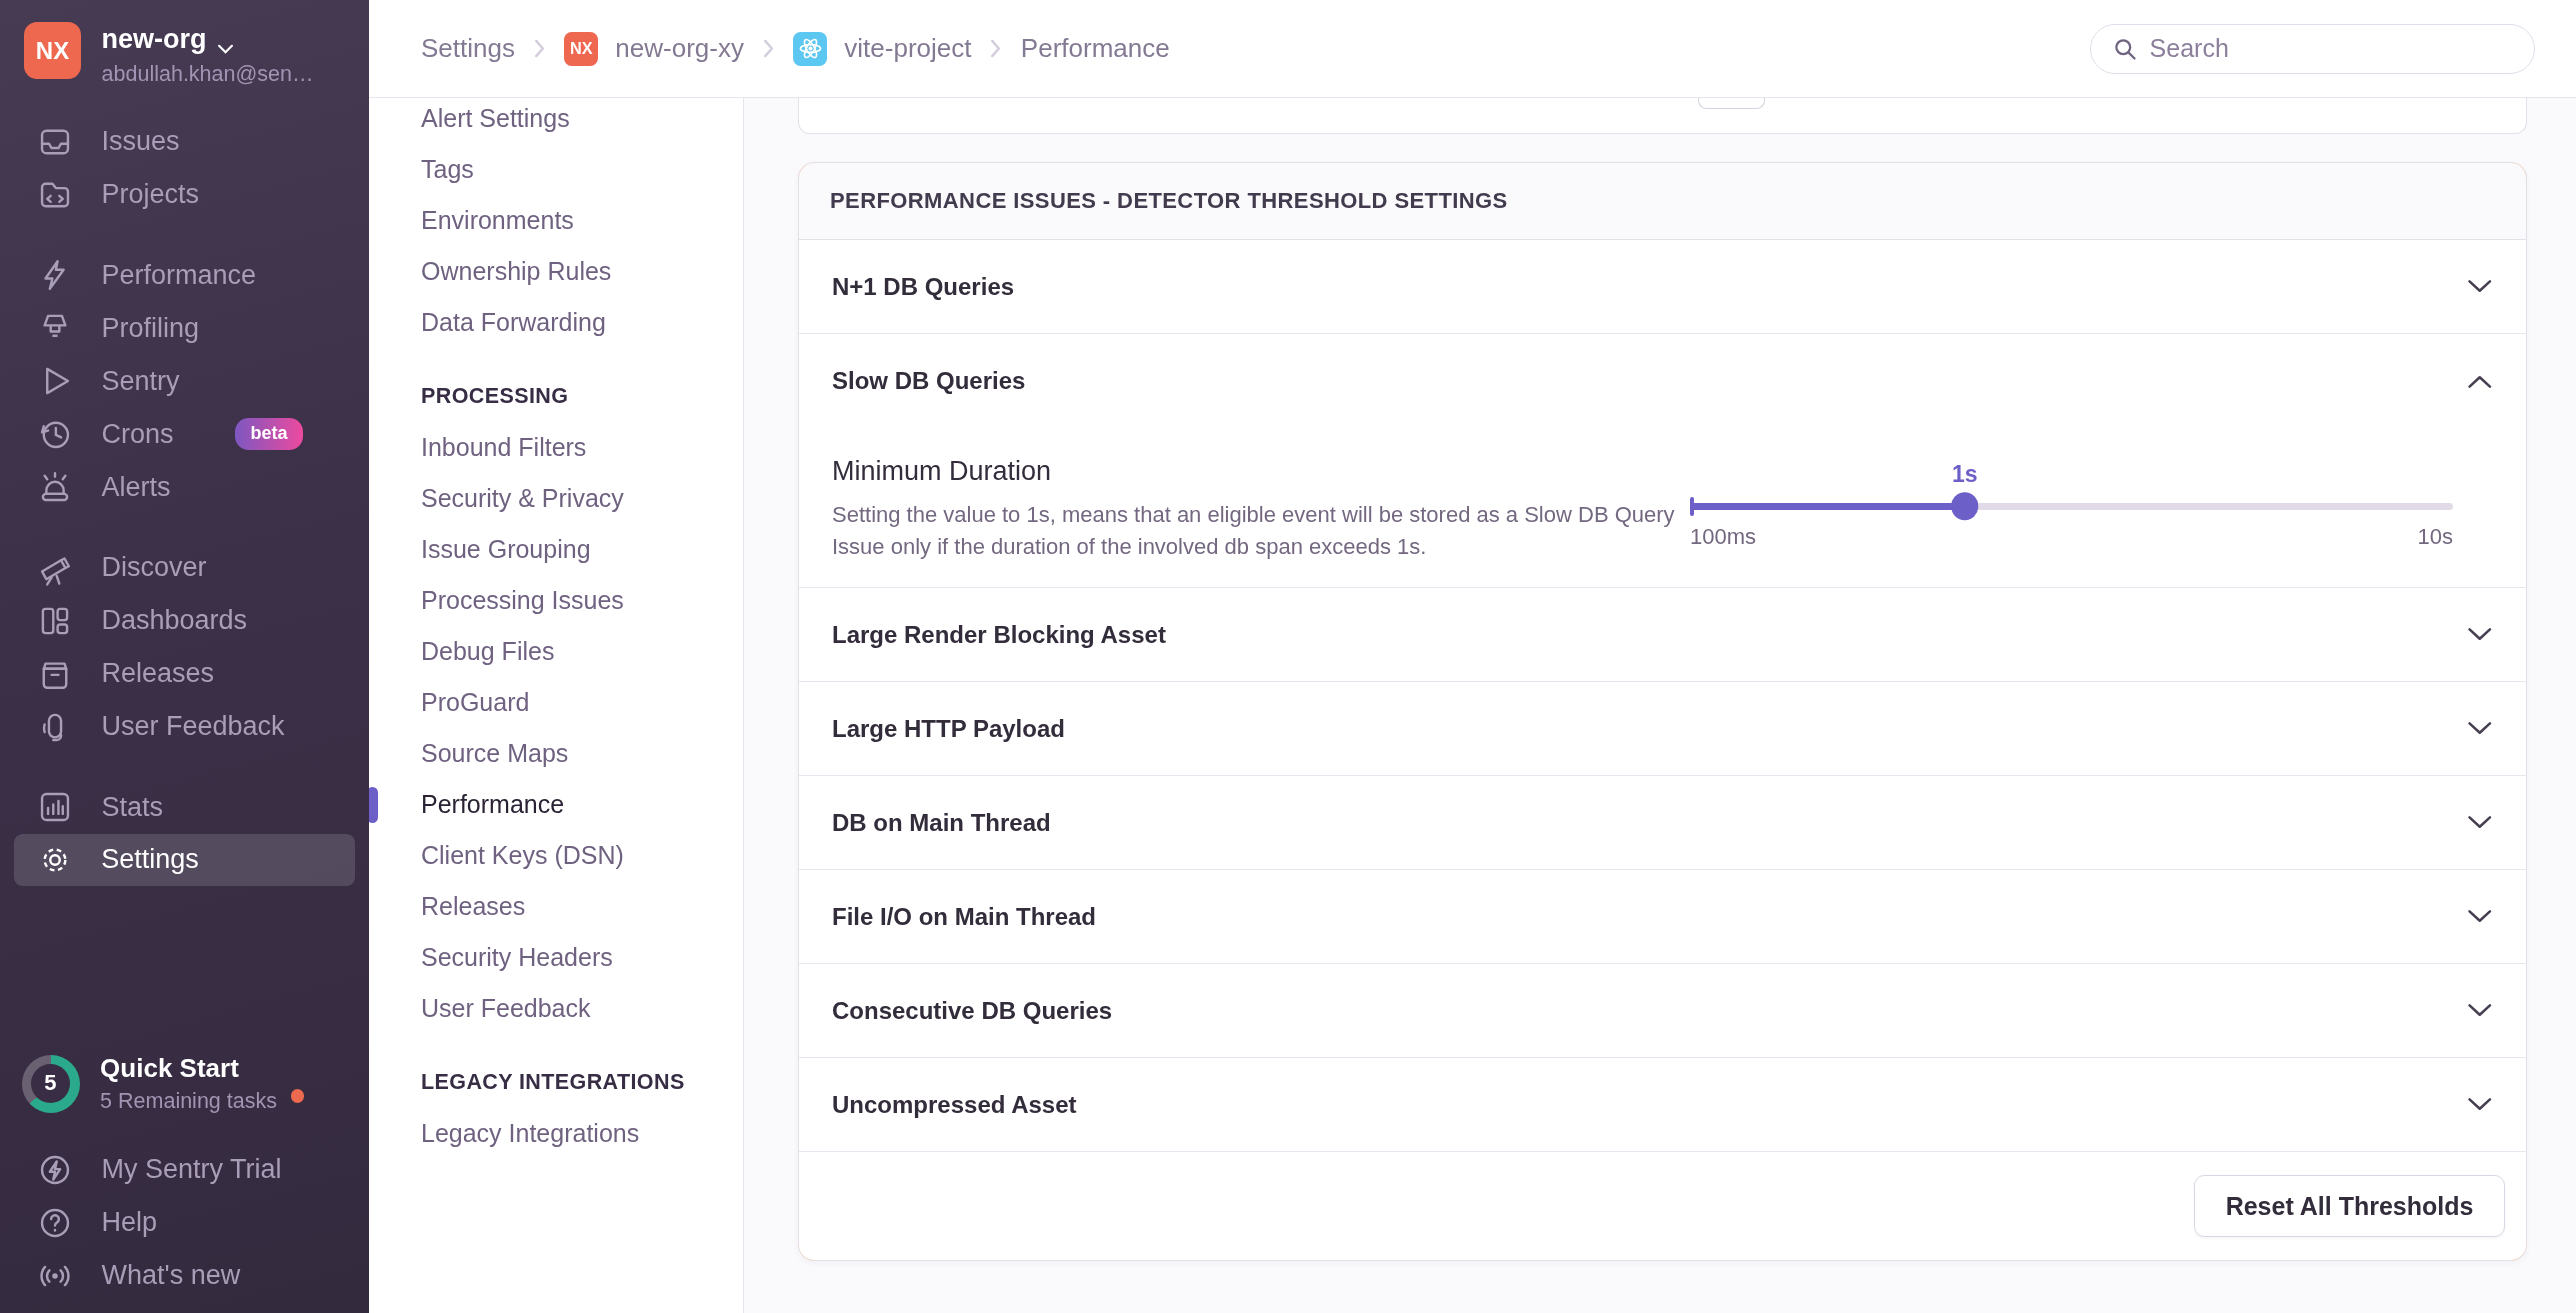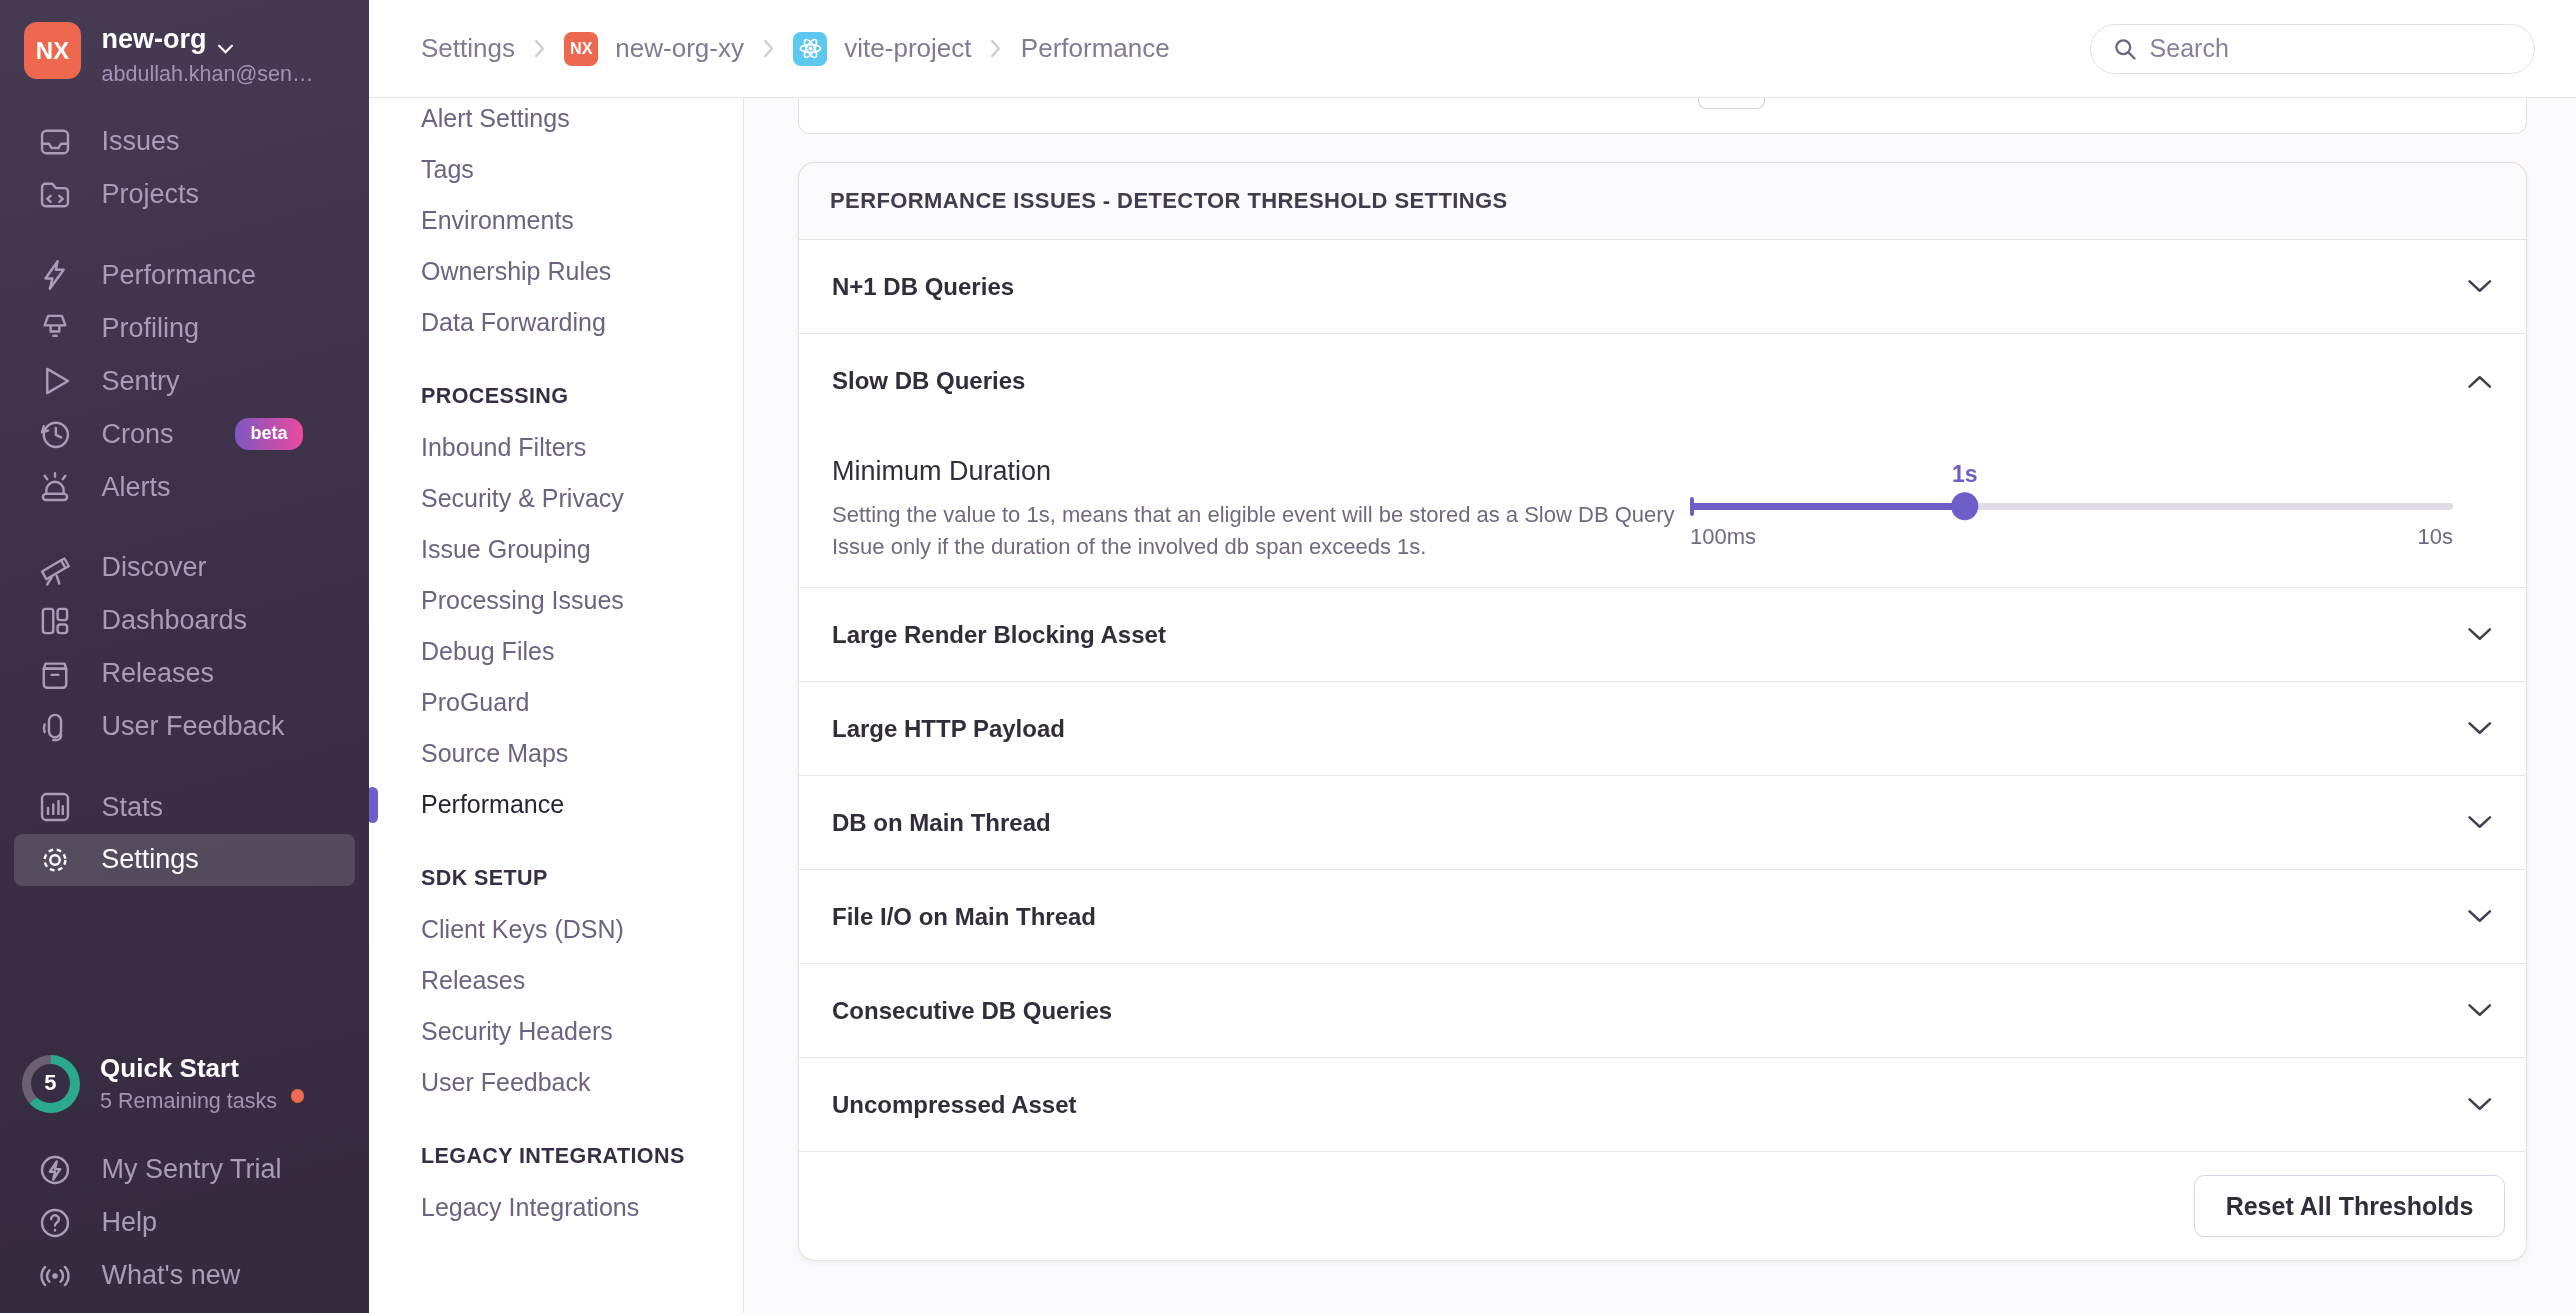--- a/index.html
+++ b/index.html
@@ -354,21 +354,20 @@
     <div class="submenu-header">PROCESSING</div>
     <div class="submenu-item">Inbound Filters</div>
     <div class="submenu-item">Security &amp; Privacy</div>
     <div class="submenu-item">Issue Grouping</div>
     <div class="submenu-item">Processing Issues</div>
     <div class="submenu-item">Debug Files</div>
     <div class="submenu-item">ProGuard</div>
     <div class="submenu-item">Source Maps</div>
     <div class="submenu-item active">Performance</div>
 
-    <div class="submenu-header">SDK SETUP</div>
     <div class="submenu-item">Client Keys (DSN)</div>
     <div class="submenu-item">Releases</div>
     <div class="submenu-item">Security Headers</div>
     <div class="submenu-item">User Feedback</div>
 
     <div class="submenu-header">LEGACY INTEGRATIONS</div>
     <div class="submenu-item">Legacy Integrations</div>
   </div>
 </div>
 

